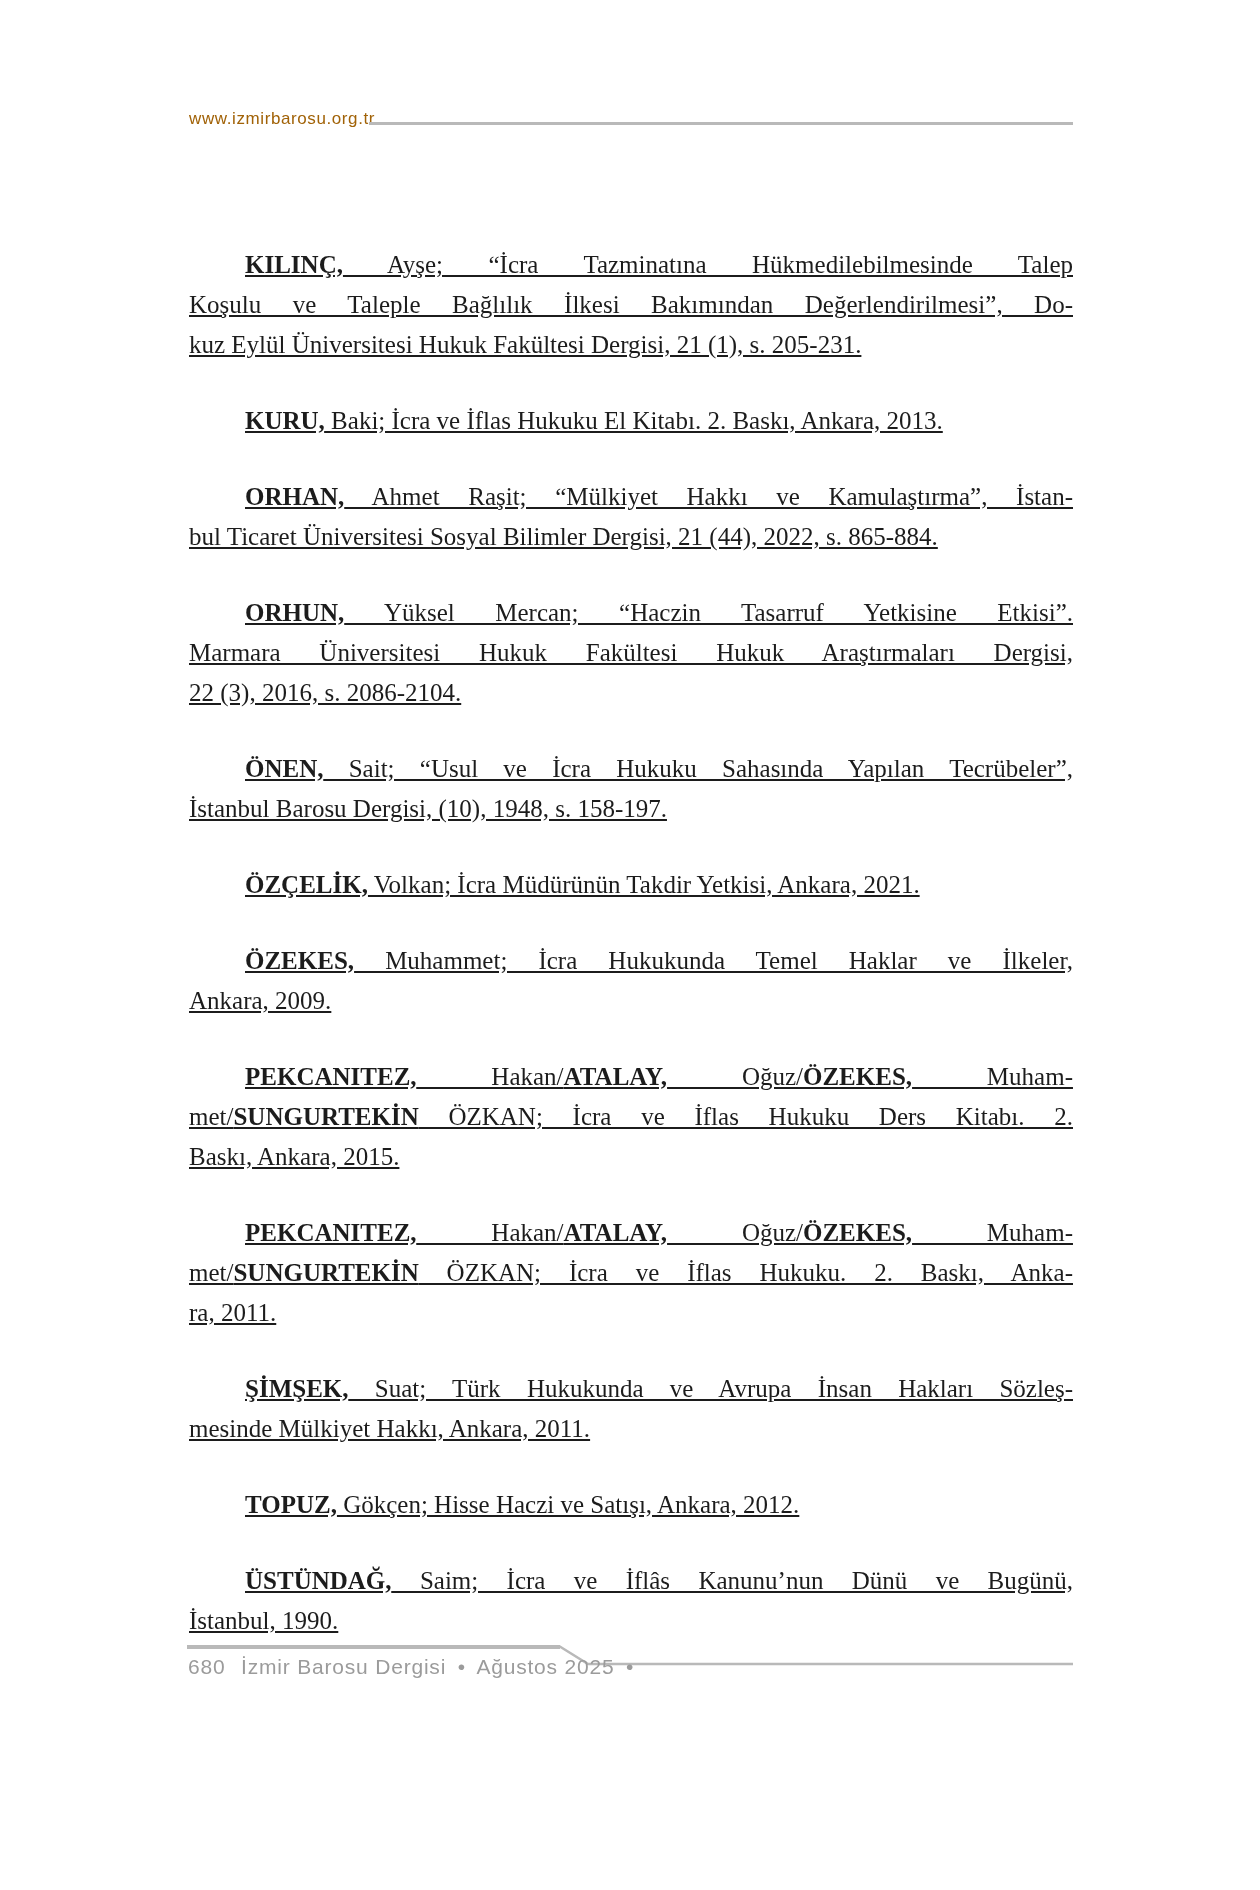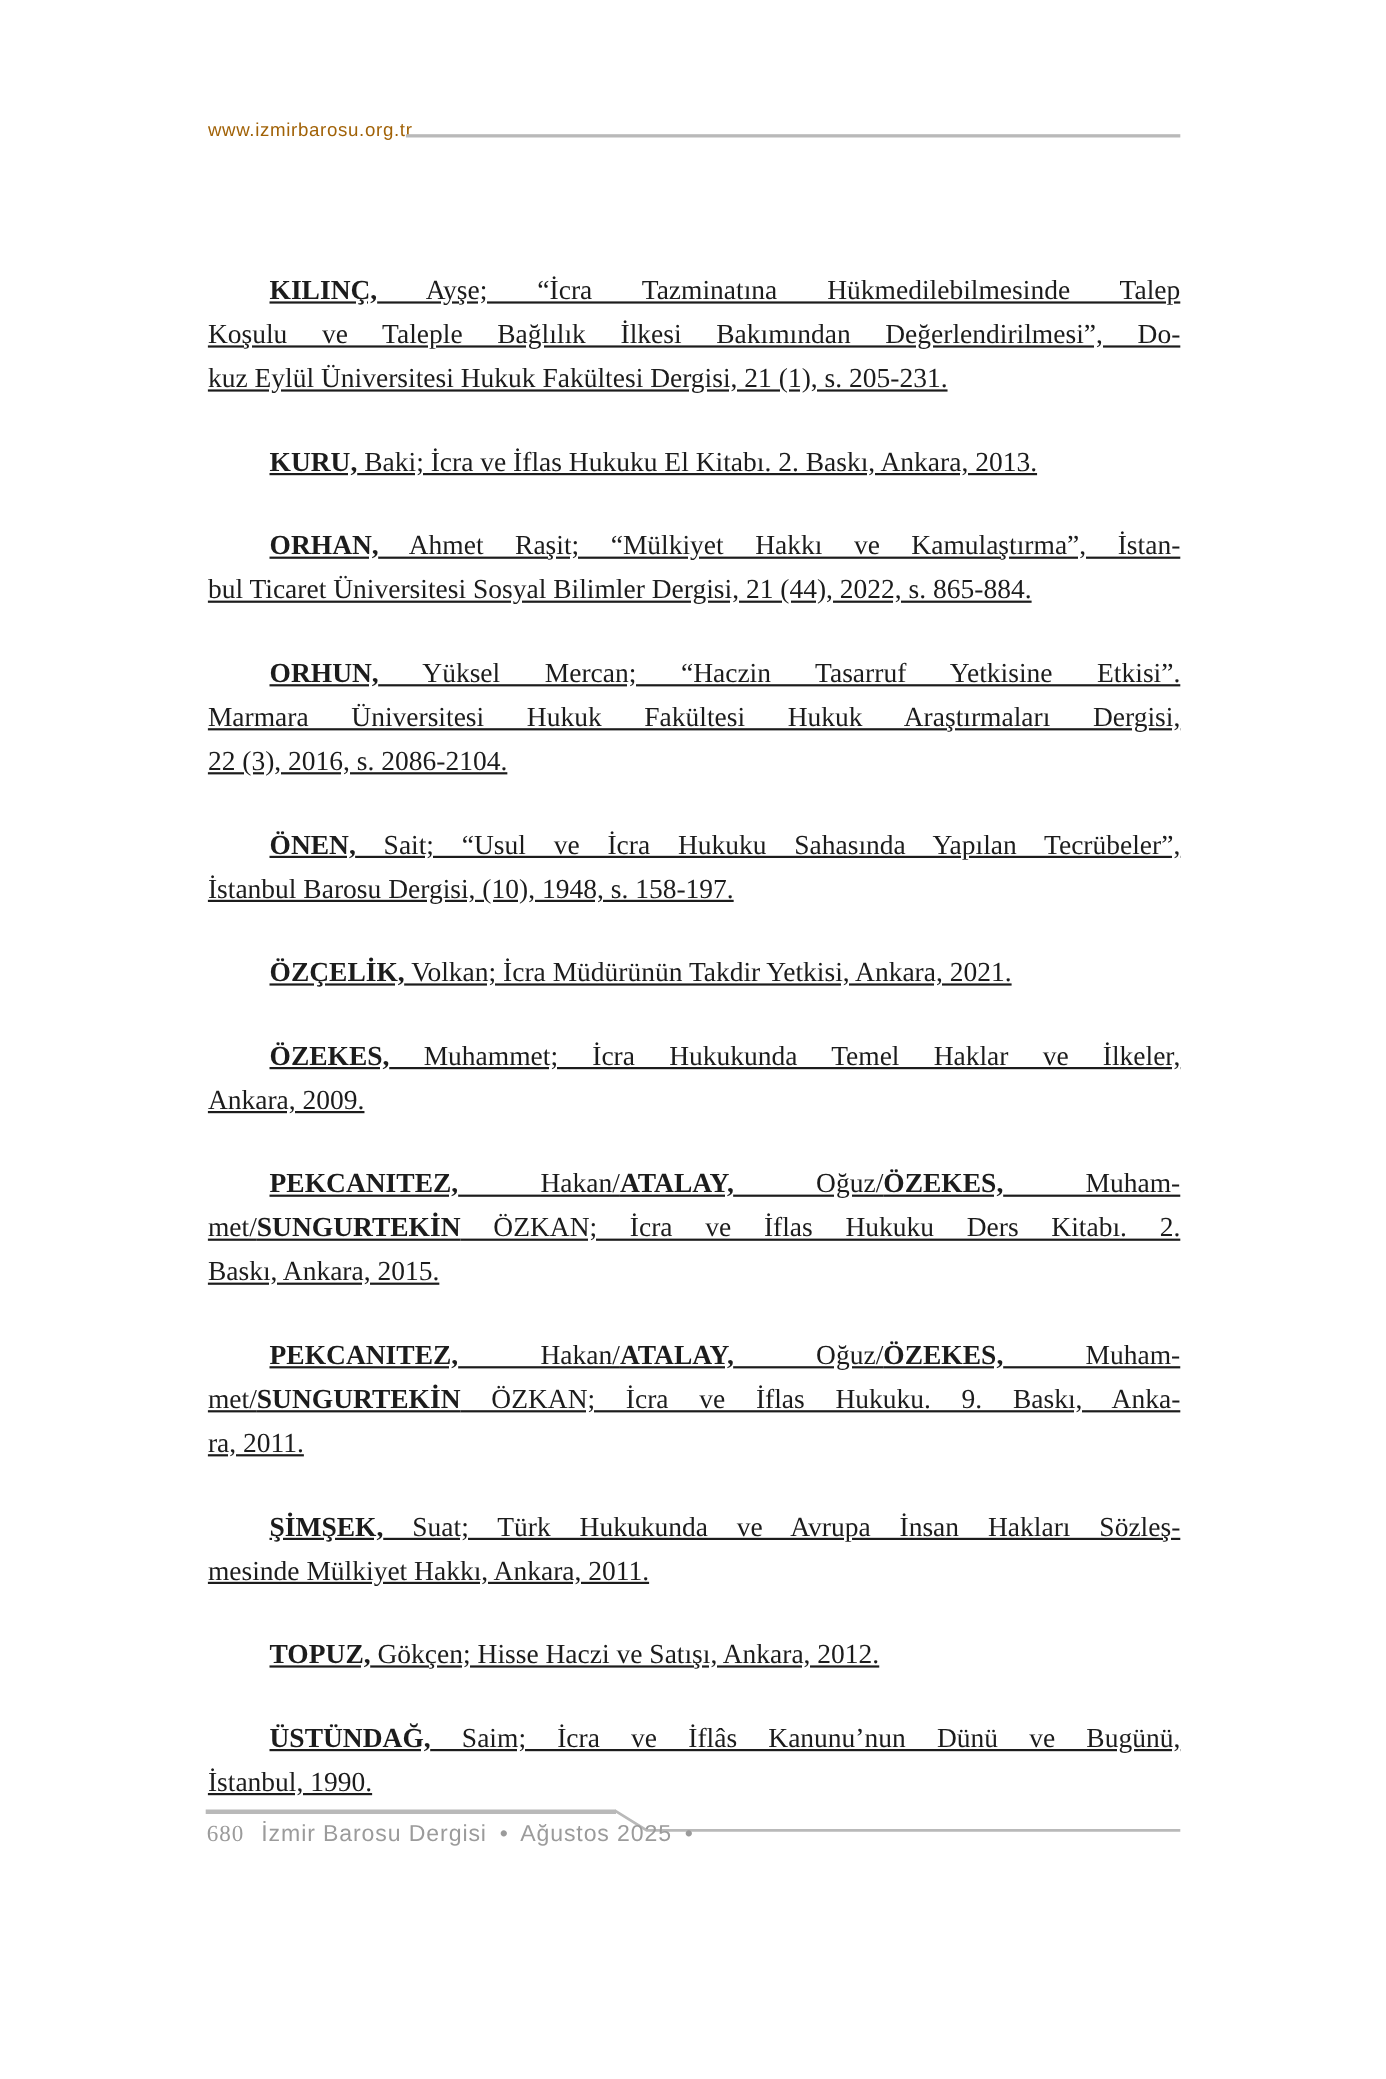--- a/index.html
+++ b/index.html
@@ -42,21 +42,21 @@
   .b{font-weight:bold;}
   
   .footer-rule-svg{position:absolute;left:0;top:1640px;}
   .footer-text{
     position:absolute;left:188px;top:1655px;
     font-family:"Liberation Sans", sans-serif;
     font-size:21px;letter-spacing:0.8px;
     color:#9b9b9b;white-space:nowrap;
   }
   .footer-text span{margin-right:5px;}
-  .footer-text .pageno{margin-right:9px;font-family:Liberation Serif, serif;}
+  .footer-text .pageno{margin-right:9px;}
 </style>
 </head>
 <body>
 
 <div class="page-header">
   <span class="site-url">www.izmirbarosu.org.tr</span>
   <div class="header-rule"></div>
 </div>
 
 <main class="biblio">
@@ -88,21 +88,21 @@
       <div class="line first"><span class="b">ÖZEKES,</span><span> Muhammet; İcra Hukukunda Temel Haklar ve İlkeler,</span></div>
       <div class="line last"><span>Ankara, 2009.</span></div>
     </div>
     <div class="entry">
       <div class="line first"><span class="b">PEKCANITEZ,</span><span> Hakan/</span><span class="b">ATALAY,</span><span> Oğuz/</span><span class="b">ÖZEKES,</span><span> Muham-</span></div>
       <div class="line"><span>met/</span><span class="b">SUNGURTEKİN</span><span> ÖZKAN; İcra ve İflas Hukuku Ders Kitabı. 2.</span></div>
       <div class="line last"><span>Baskı, Ankara, 2015.</span></div>
     </div>
     <div class="entry">
       <div class="line first"><span class="b">PEKCANITEZ,</span><span> Hakan/</span><span class="b">ATALAY,</span><span> Oğuz/</span><span class="b">ÖZEKES,</span><span> Muham-</span></div>
-      <div class="line"><span>met/</span><span class="b">SUNGURTEKİN</span><span> ÖZKAN; İcra ve İflas Hukuku. 9. Baskı, Anka-</span></div>
+      <div class="line"><span>met/</span><span class="b">SUNGURTEKİN</span><span> ÖZKAN; İcra ve İflas Hukuku. 2. Baskı, Anka-</span></div>
       <div class="line last"><span>ra, 2011.</span></div>
     </div>
     <div class="entry">
       <div class="line first"><span class="b">ŞİMŞEK,</span><span> Suat; Türk Hukukunda ve Avrupa İnsan Hakları Sözleş-</span></div>
       <div class="line last"><span>mesinde Mülkiyet Hakkı, Ankara, 2011.</span></div>
     </div>
     <div class="entry">
       <div class="line first last"><span class="b">TOPUZ,</span><span> Gökçen; Hisse Haczi ve Satışı, Ankara, 2012.</span></div>
     </div>
     <div class="entry">

